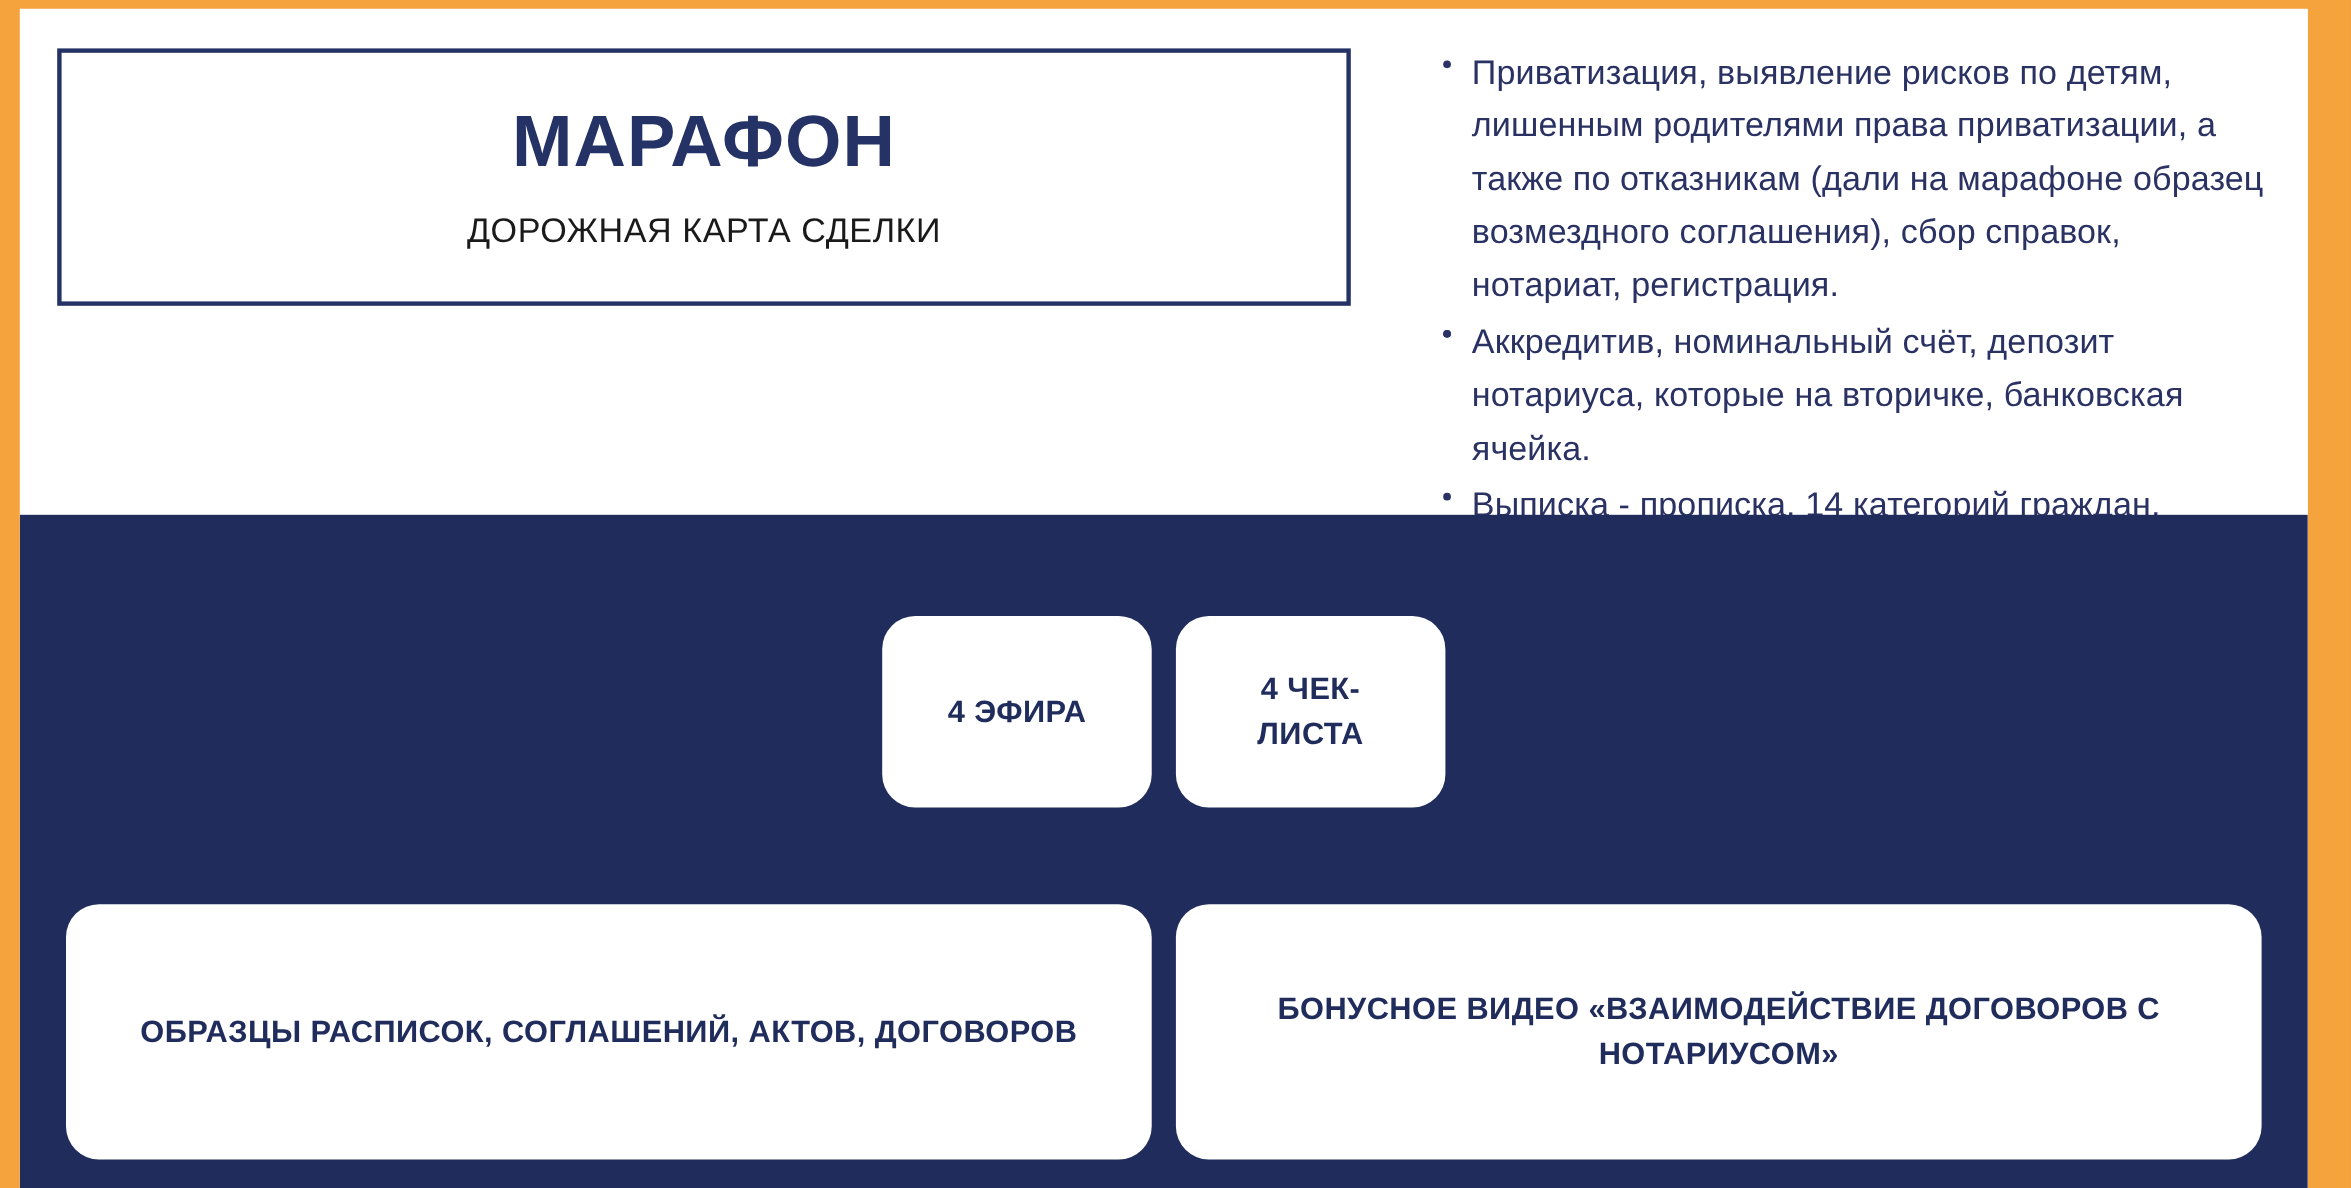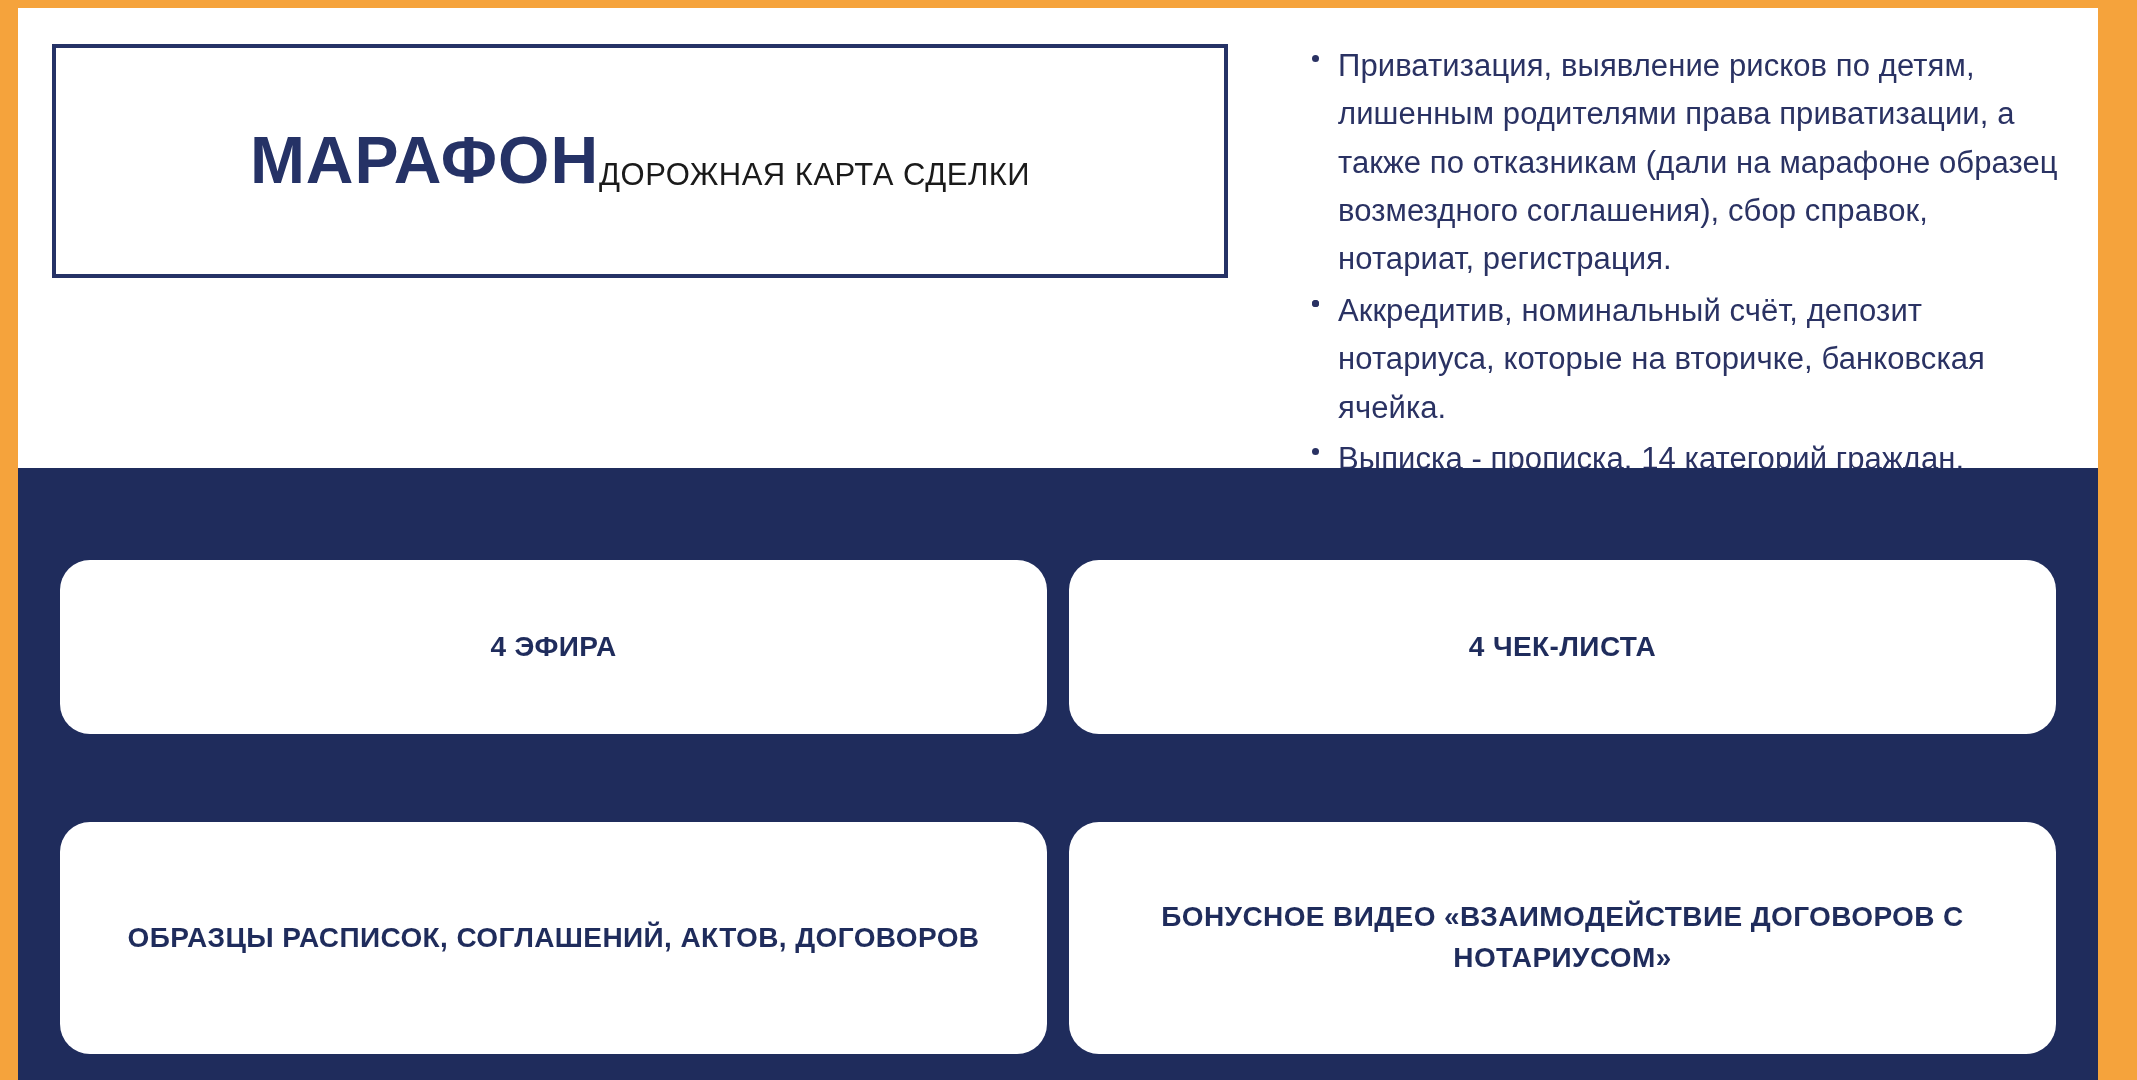--- a/index.html
+++ b/index.html
@@ -42,20 +42,21 @@
   
   .title-box {
     position:absolute;
     left:34px;
     top:36px;
     width:1176px;
     height:234px;
     border:4px solid #253266;
     background:#FFFFFF;
     display:flex;
+    flex-direction:column;
     align-items:center;
     justify-content:center;
   }
 
   .title-main {
     font-size:66px;
     font-weight:bold;
     color:#253266;
     letter-spacing:1px;
     line-height:1.05;
@@ -114,20 +115,21 @@
   }
 
   .card-grid {
     position:absolute;
     left:42px;
     top:92px;
     right:42px;
     display:flex;
     flex-direction:column;
     gap:88px;
+    align-items:center;
   }
 
   .card-row {
     display:flex;
     gap:22px;
   }
 
   .card {
     flex:1 1 0;
     background:#FFFFFF;

